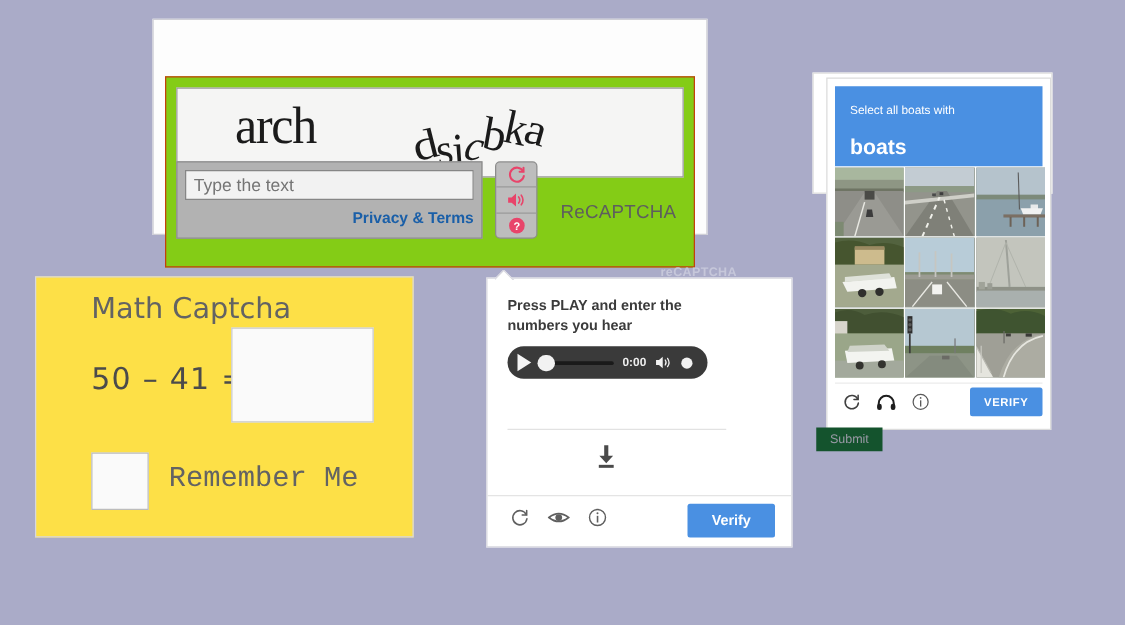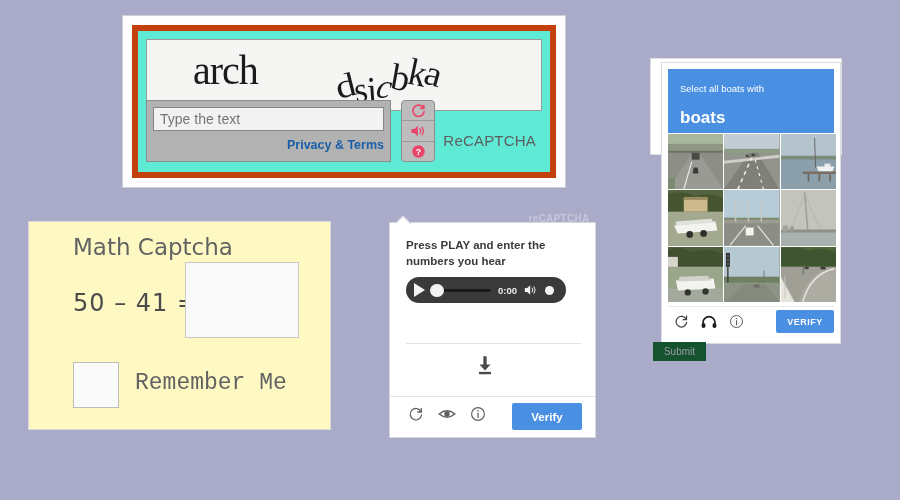--- a/index.html
+++ b/index.html
@@ -15,25 +15,26 @@
   
   #recaptcha-text-widget{
     left:122px; top:15px; width:444px; height:173px;
     background:#fdfdfd;
     border:1px solid #cfcfd6;
     box-sizing:border-box;
     padding:9px;
   }
   #recaptcha-text-inner{
     width:100%;height:100%;
-    background:#5eead4;
-    border:6px solid #c2410c;
+    background:#84cc16;
+    border:1px solid #c2410c;
     box-sizing:border-box;
     padding:8px;
     position:relative;
+    margin-top:36px;
   }
   #captcha-image-box{
     width:100%;height:72px;
     background:#f5f5f4;
     border:1px solid #9a9a9a;
     box-sizing:border-box;
     position:relative;
     overflow:hidden;
   }
   .captcha-word{
@@ -58,21 +59,21 @@
   #captcha-word-2 .c0{transform:translateY(7px) rotate(-14deg) scale(1.18,1.0);}
   #captcha-word-2 .c1{transform:translateY(11px) rotate(-9deg) scale(1.0,1.05);}
   #captcha-word-2 .c2{transform:translateY(12px) rotate(-4deg) scale(1.05,1.15);}
   #captcha-word-2 .c3{transform:translateY(8px) rotate(4deg) scale(1.0,1.0) skewX(-6deg);font-style:italic;}
   #captcha-word-2 .c4{transform:translateY(-1px) rotate(10deg) scale(1.08,1.1);}
   #captcha-word-2 .c5{transform:translateY(-6px) rotate(12deg) scale(1.05,1.12);}
   #captcha-word-2 .c6{transform:translateY(-5px) rotate(16deg) scale(1.12,1.05);}
 
   #recaptcha-bottom-row{
     position:absolute;
-    left:8px; right:8px; bottom:8px;
+    left:8px; right:8px; bottom:20px;
     height:64px;
   }
   #recaptcha-input-block{
     position:absolute;left:0;top:0;width:245px;height:62px;
     background:#b2b2b2;
     border:1px solid #8c8c8c;
     box-sizing:border-box;
     padding:6px;
   }
   #captcha-text-input{
@@ -118,21 +119,21 @@
     right:6px; top:32px;
     font-size:15px;
     color:#5e5e5e;
     font-weight:500;
     letter-spacing:0.2px;
   }
 
   
   #math-captcha-panel{
     left:28px; top:221px; width:303px; height:209px;
-    background:#fef9c3;
+    background:#fde047;
     border:1px solid #d7d7e0;
     box-sizing:border-box;
   }
   #math-captcha-title{
     position:absolute;left:44px;top:12px;
     font-size:23px;color:#636363;
     font-family:"DejaVu Sans", sans-serif;
   }
   #math-equation{
     position:absolute;left:44px;top:67px;
@@ -169,21 +170,21 @@
   #audio-captcha-ghost{
     left:520px; top:213px; width:78px; height:12px;
     color:#c6c7da;
     font-size:10px;
     font-weight:bold;
     letter-spacing:0.3px;
     overflow:hidden;
     text-align:center;
   }
   #audio-captcha-panel{
-    left:389px; top:222px; width:207px; height:216px;
+    left:389px; top:222px; width:245px; height:216px;
     background:#ffffff;
     border:1px solid #d6d6de;
     box-sizing:border-box;
   }
   #audio-panel-notch{
     position:absolute;left:6px;top:-7px;
     width:16px;height:8px;
     overflow:hidden;
   }
   #audio-panel-notch::after{

